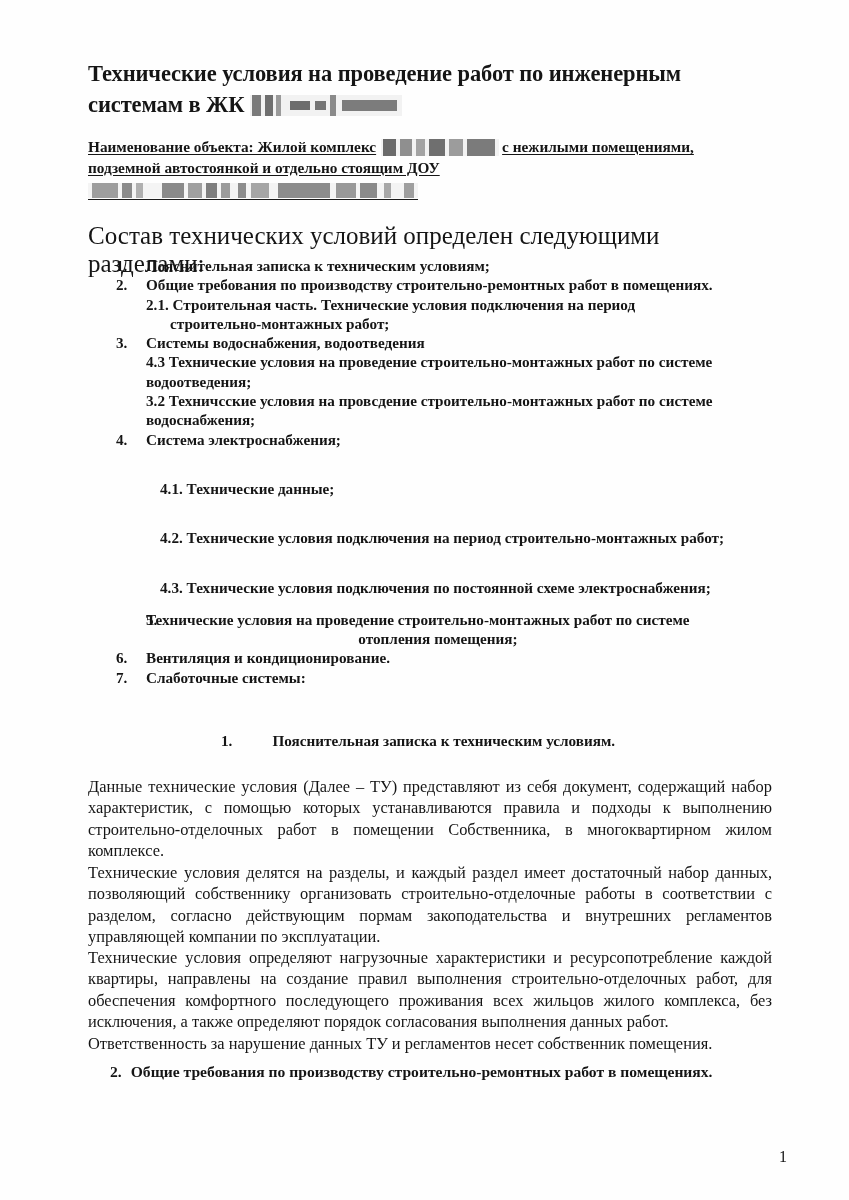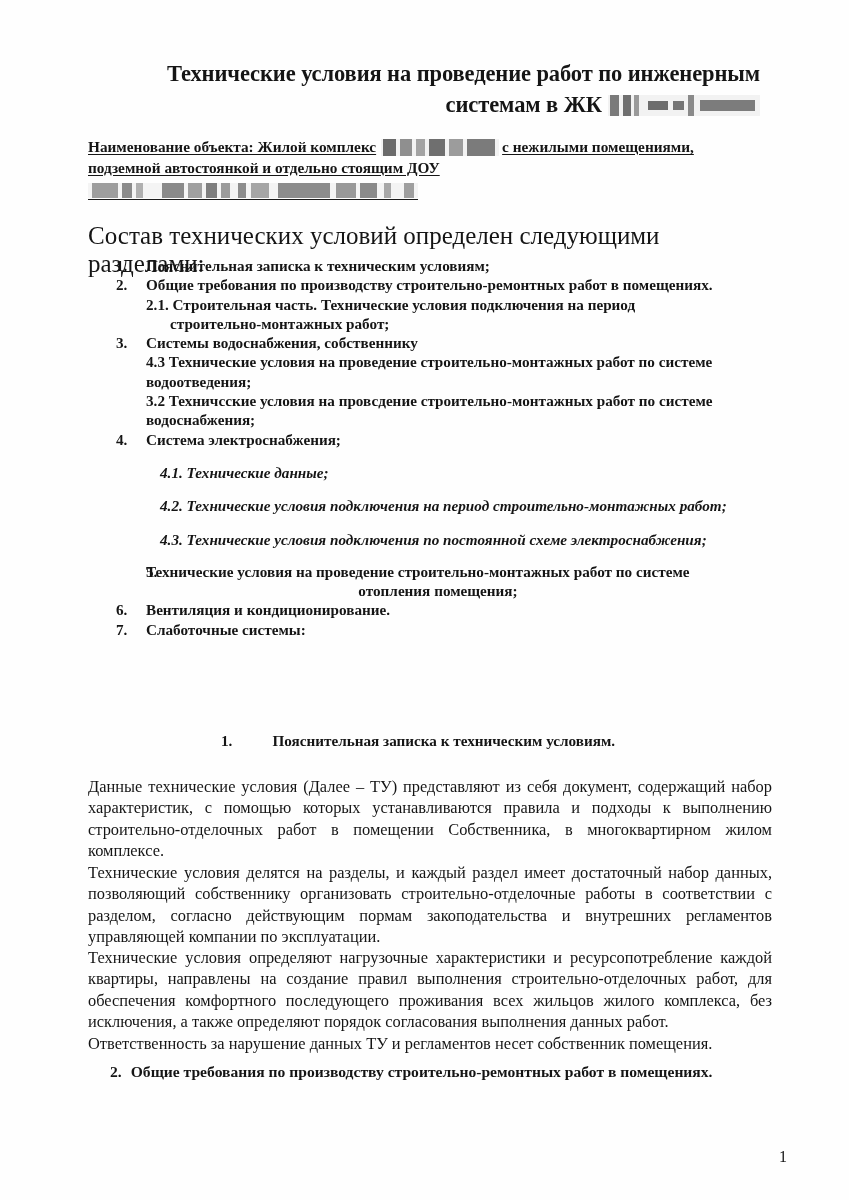--- a/index.html
+++ b/index.html
@@ -19,21 +19,21 @@
     color: #151515;
     overflow: hidden;
   }
 
   
   .doc-title {
     position: absolute;
     left: 88px;
     top: 58px;
     width: 672px;
-    text-align: right;
+    text-align: left;
     font-weight: bold;
     font-size: 22.5px;
     line-height: 31px;
     letter-spacing: -0.1px;
   }
   .title-line2 {
     display: block;
     white-space: nowrap;
   }
 
@@ -151,21 +151,21 @@
     display: inline-block;
     text-align: left;
   }
   
   .lv1 { padding-left: 58px; }
   .lv1 > .num { left: 28px; }
   
   .lv2 { padding-left: 58px; text-indent: 0; }
   .lv2-cont { padding-left: 82px; }
   
-  .lv2-sp { padding-left: 72px; margin-top: 14px; font-style: italic; }
+  .lv2-sp { padding-left: 72px; margin-top: 30px; }
   
   .lv1-w { padding-left: 58px; text-indent: 0; }
   .lv1-w .wrap { display: block; margin-left: -58px; text-align: center; }
   .gap-md { height: 13px; }
 
   
   .sec-head {
     position: absolute;
     left: 88px;
     width: 690px;
@@ -244,21 +244,21 @@
     </div>
 
     <div class="row lv2">
       <span>2.1.</span>
       <span>Строительная часть. Технические условия подключения на период</span>
     </div>
     <div class="row lv2-cont">строительно-монтажных работ;</div>
 
     <div class="row lv1">
       <span class="num">3.</span>
-      <span>Системы водоснабжения, собственнику</span>
+      <span>Системы водоснабжения, водоотведения</span>
     </div>
 
     <div class="row lv2">
       <span>4.3</span>
       <span>Технические условия на проведение строительно-монтажных работ по системе</span>
     </div>
     <div class="row lv2">водоотведения;</div>
 
     <div class="row lv2">
       <span>3.2</span>

